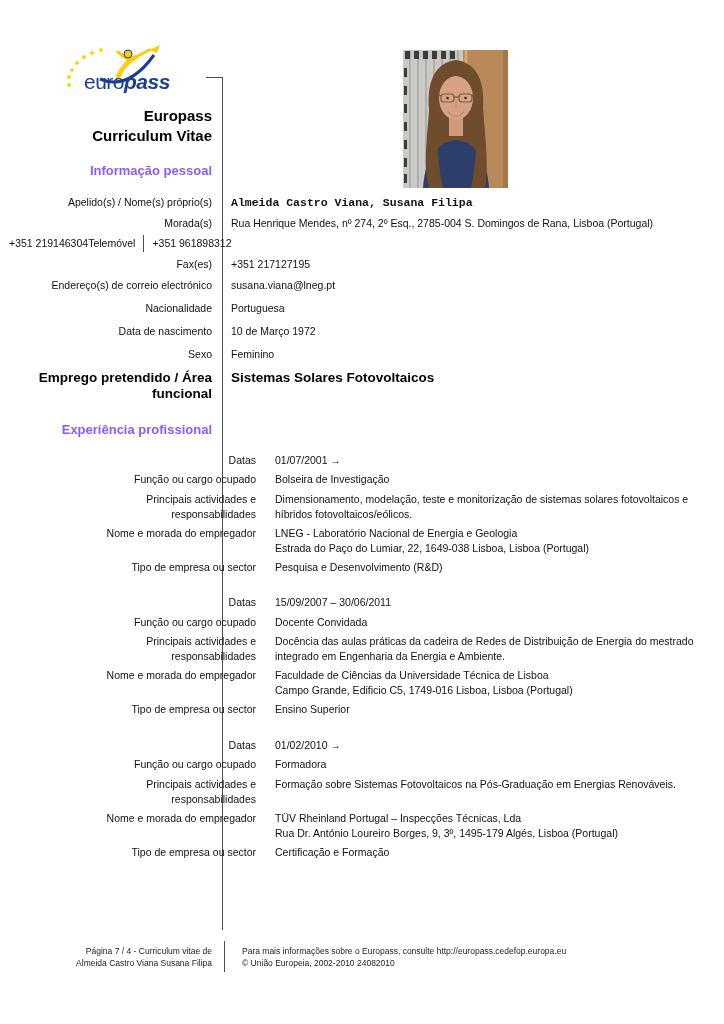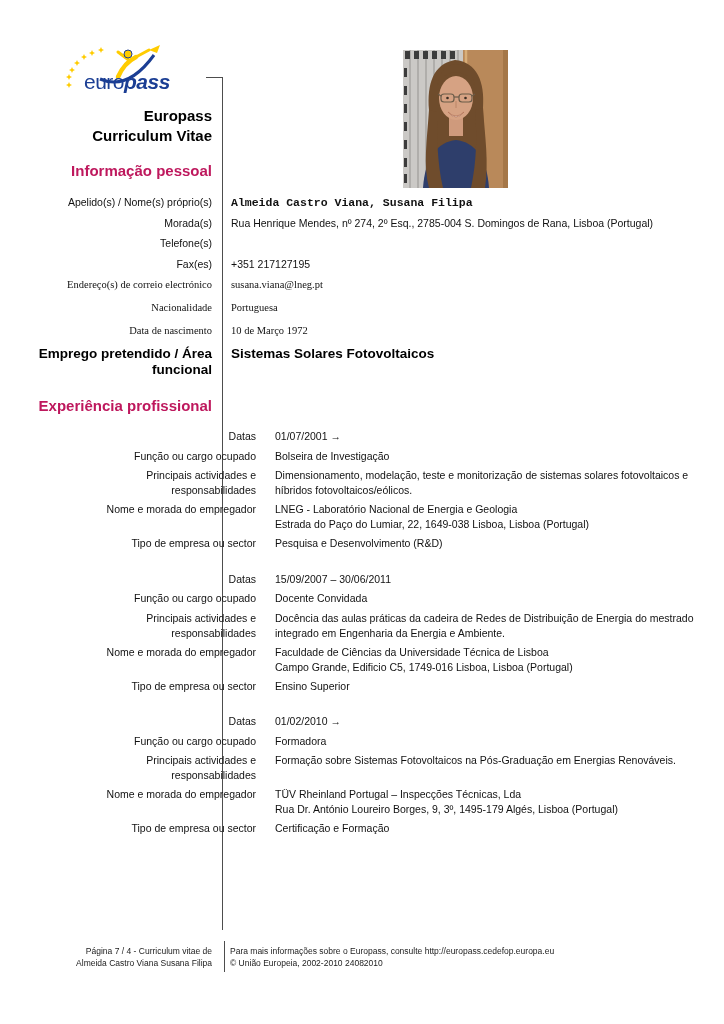--- a/index.html
+++ b/index.html
@@ -28,42 +28,42 @@
   
   .bracket-top{position:absolute;left:206px;top:77px;width:17px;height:0;border-top:1px solid #4d4d4d;}
   .divider-main{position:absolute;left:222px;top:77px;width:0;height:853px;border-left:1px solid #4d4d4d;}
   .divider-footer{position:absolute;left:224px;top:941px;width:0;height:31px;border-left:1px solid #4d4d4d;}
   
   .content{position:absolute;left:0;top:163px;width:724px;}
   .row{display:grid;grid-template-columns:222px 1fr;margin-bottom:5px;}
   .lbl{text-align:right;padding:0 10px 0 20px;font-size:10.5px;line-height:15.5px;}
   .val{padding:0 30px 0 9px;font-size:10.5px;line-height:15.5px;white-space:pre-line;}
   .hrow{margin-bottom:16px;}
-  .sec-h{font-weight:bold;font-size:15px;line-height:16px;color:#be185d;}
+  .sec-h{font-weight:bold;font-size:13px;line-height:16px;color:#8b5cf6;}
   .bold-name{font-weight:bold;font-size:11.5px;font-family:Liberation Mono, monospace;}
-  .loose{margin-bottom:7.5px;font-family:Liberation Serif, serif;}
+  .loose{margin-bottom:7.5px;}
   .bold-lg{font-weight:bold;font-size:13.5px;line-height:16px;color:#000;}
   .emprego-row{margin-top:1px;margin-bottom:0;}
   .emprego-lbl{padding-left:25px;}
   .exp-heading-row{margin-top:20px;margin-bottom:0;}
   .entry{margin-top:15px;margin-left:44px;}
   .entry ~ .entry{margin-top:20px;}
   .xrow{margin-bottom:4px;}
   .narrow{padding-left:85px;}
   .ml .lbl,.ml .val{line-height:15px;}
   
   .phone-val{display:flex;align-items:flex-start;white-space:nowrap;}
   .phone-main{width:225px;}
   .mini-divider{width:1px;height:17px;background:#4d4d4d;margin:-1px 8px 0 8px;flex:0 0 1px;}
   
   .footer-left{
     position:absolute;left:0;top:945px;width:224px;box-sizing:border-box;
     padding-right:12px;text-align:right;font-size:8.5px;line-height:12px;color:#222;
   }
-  .footer-right{position:absolute;left:230px;top:945px;font-size:8.5px;line-height:12px;color:#222;}
+  .footer-right{position:absolute;left:242px;top:945px;font-size:8.5px;line-height:12px;color:#222;}
 </style>
 </head>
 <body>
 
 <div class="page">
 
   <div class="logo">
     <svg width="132" height="60" viewBox="0 0 132 58">
       <g fill="#ffcc00">
         <path transform="translate(5,40)" d="M0,-3 L0.9,-0.9 L3,0 L0.9,0.9 L0,3 L-0.9,0.9 L-3,0 L-0.9,-0.9 Z"></path>
@@ -160,21 +160,26 @@
       <div class="lbl">Apelido(s) / Nome(s) próprio(s)</div>
       <div class="val bold-name">Almeida Castro Viana, Susana Filipa</div>
     </div>
 
     <div class="row">
       <div class="lbl">Morada(s)</div>
       <div class="val">Rua Henrique Mendes, nº 274, 2º Esq., 2785-004 S. Domingos de Rana, Lisboa (Portugal)</div>
     </div>
 
     <div class="row">
-      <div class="lbl">Telefone(s)</div>
+      <div class="val phone-val">
+        <span class="phone-main">+351 219146304</span>
+        <span>Telemóvel</span>
+        <span class="mini-divider"></span>
+        <span>+351 961898312</span>
+      </div>
     </div>
 
     <div class="row">
       <div class="lbl">Fax(es)</div>
       <div class="val">+351 217127195</div>
     </div>
 
     <div class="row loose">
       <div class="lbl">Endereço(s) de correio electrónico</div>
       <div class="val">susana.viana@lneg.pt</div>
@@ -183,20 +188,24 @@
     <div class="row loose">
       <div class="lbl">Nacionalidade</div>
       <div class="val">Portuguesa</div>
     </div>
 
     <div class="row loose">
       <div class="lbl">Data de nascimento</div>
       <div class="val">10 de Março 1972</div>
     </div>
 
+    <div class="row loose">
+      <div class="lbl">Sexo</div>
+      <div class="val">Feminino</div>
+    </div>
 
     <div class="row emprego-row">
       <div class="lbl bold-lg emprego-lbl">Emprego pretendido / Área funcional</div>
       <div class="val bold-lg">Sistemas Solares Fotovoltaicos</div>
     </div>
 
     <div class="row exp-heading-row">
       <div class="lbl sec-h">Experiência profissional</div>
       <div class="val"></div>
     </div>

